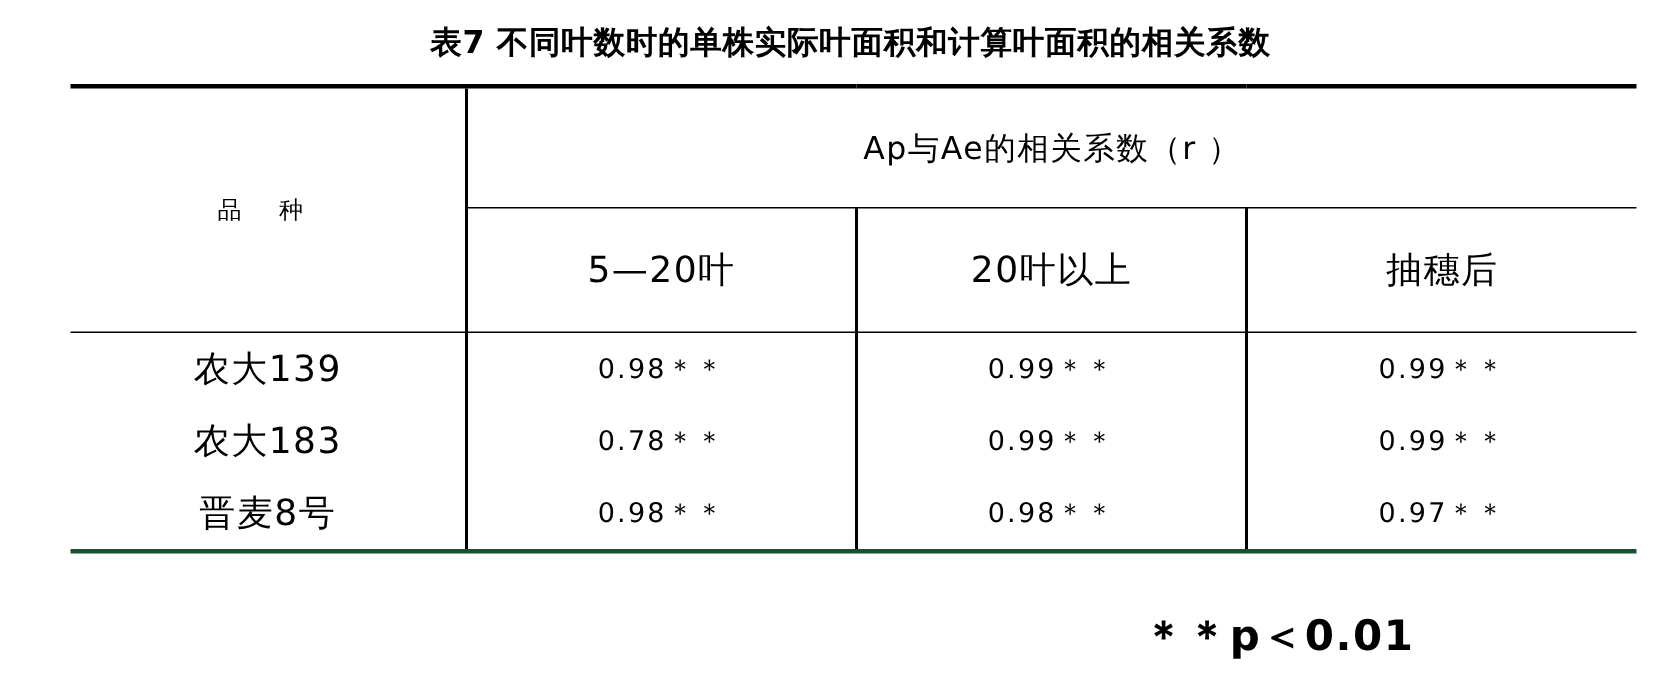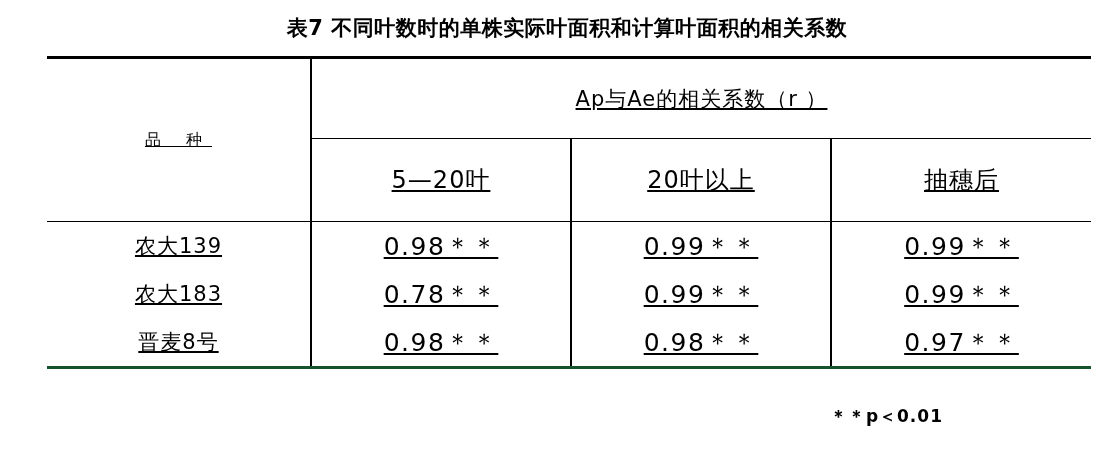--- a/index.html
+++ b/index.html
@@ -41,21 +41,20 @@
   table.data {
     border-collapse: collapse;
     width: 1044px;
     table-layout: fixed;
   }
   table.data td, table.data th {
     padding: 0;
     font-weight: normal;
     vertical-align: middle;
     text-align: center;
-    text-decoration: underline;
   }
   
   .rule-top {
     border-top: 3px solid #000;
   }
   .rule-thin {
     border-top: 1.5px solid #000;
   }
   .rule-bottom {
     border-bottom: 3px solid #14532d;
@@ -82,46 +81,46 @@
   .hdr-sub {
     font-family: "DejaVu Sans", "Liberation Sans", sans-serif;
     font-weight: bold;
     font-size: 24px;
     height: 80px;
     letter-spacing: 1px;
   }
   .cell-variety {
     font-family: "DejaVu Sans", "Liberation Sans", sans-serif;
     font-weight: bold;
-    font-size: 21px;
+    font-size: 24px;
     height: 48px;
     text-align: left;
     padding-left: 72px;
     letter-spacing: 1px;
   }
   .cell-value {
     font-family: "DejaVu Sans", "Liberation Sans", sans-serif;
     font-weight: bold;
-    font-size: 25px;
+    font-size: 18px;
     height: 48px;
     letter-spacing: 1.5px;
   }
   .first-body-row td {
     padding-top: 18px;
   }
   .last-body-row td {
     padding-bottom: 14px;
   }
   .footnote {
     position: absolute;
     right: 180px;
-    bottom: 24px;
+    bottom: 9px;
     font-family: "DejaVu Sans", "Liberation Sans", sans-serif;
     font-weight: bold;
-    font-size: 17px;
+    font-size: 28px;
     letter-spacing: 1px;
     white-space: nowrap;
   }
 </style>
 </head>
 <body>
 
 <div class="page">
 
   <div class="table-title">表7  不同叶数时的单株实际叶面积和计算叶面积的相关系数</div>

